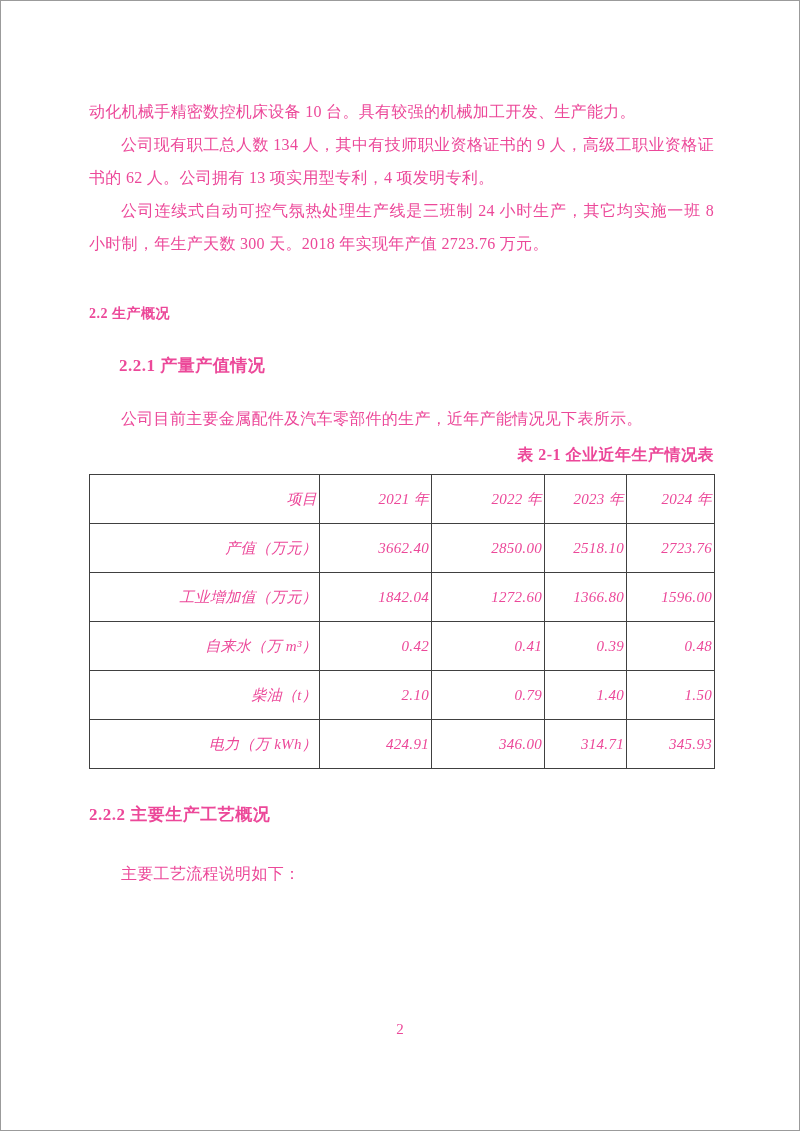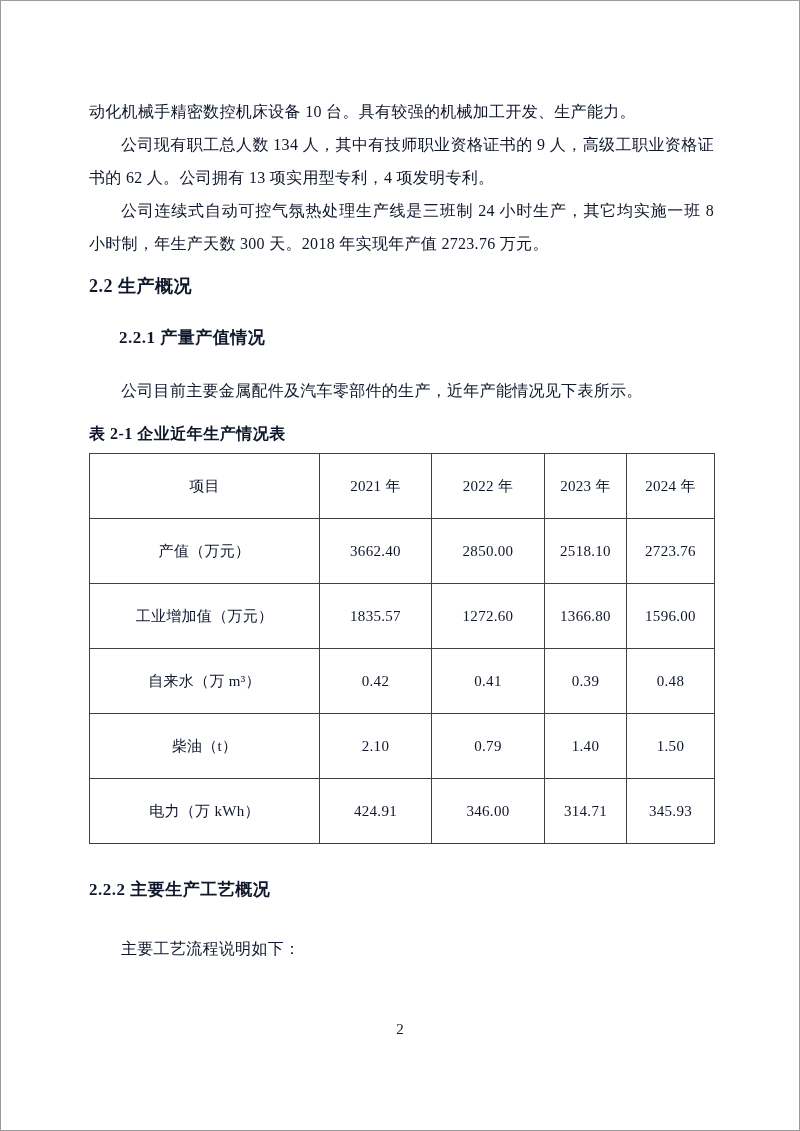--- a/index.html
+++ b/index.html
@@ -3,21 +3,21 @@
 <meta charset="utf-8">
 <style>
   html, body { margin: 0; padding: 0; background: #ffffff; }
   .page {
     position: relative;
     width: 798px;
     height: 1129px;
     border: 1px solid #9b9b9b;
     background: #ffffff;
     font-family: "Liberation Serif", "DejaVu Serif", serif;
-    color: #0f172a;
+    color: #ec4899;
     overflow: hidden;
   }
   .content {
     position: absolute;
     left: 88px;
     top: 0;
     width: 625px;
   }
   .para {
     margin: 0;
@@ -27,61 +27,62 @@
     letter-spacing: 0.3px;
   }
   .indent { text-indent: 2em; }
   .para-first { margin-top: 94px; }
   .heading {
     margin: 0;
     font-weight: bold;
     letter-spacing: 0.5px;
   }
   .h-level2 {
-    margin-top: 12px;
-    font-size: 18px;
+    margin-top: 40px;
+    font-size: 14px;
     line-height: 28px;
   }
   .h-level3a {
     margin-top: 24px;
     margin-left: 30px;
     font-size: 17px;
     line-height: 28px;
   }
   .h-level3b {
     margin-top: 32px;
     font-size: 17px;
     line-height: 28px;
     font-family: Liberation Serif, serif;
   }
   .para-before-table { margin-top: 22px; }
   .table-caption {
-    margin-top: 15px;
-    text-align: left;
+    margin-top: 8px;
+    text-align: right;
     font-weight: bold;
     font-size: 16px;
     line-height: 24px;
     letter-spacing: 0.5px;
   }
   table.production {
     margin-top: 7px;
     border-collapse: collapse;
     table-layout: fixed;
     width: 625px;
     font-size: 15px;
   }
   table.production th,
   table.production td {
     border: 1px solid #404040;
     height: 32px;
-    text-align: center;
+    text-align: right;
     vertical-align: middle;
     font-weight: normal;
-    padding: 16px 2px;
+    padding: 8px 2px;
     letter-spacing: 0.3px;
+    font-style: italic;
   }
   .para-last { margin-top: 28px; }
   .page-number {
     position: absolute;
     left: 0;
     width: 798px;
     top: 1018px;
     text-align: center;
     font-size: 15px;
     line-height: 20px;
@@ -124,21 +125,21 @@
       <tbody>
         <tr>
           <td>产值（万元）</td>
           <td>3662.40</td>
           <td>2850.00</td>
           <td>2518.10</td>
           <td>2723.76</td>
         </tr>
         <tr>
           <td>工业增加值（万元）</td>
-          <td>1835.57</td>
+          <td>1842.04</td>
           <td>1272.60</td>
           <td>1366.80</td>
           <td>1596.00</td>
         </tr>
         <tr>
           <td>自来水（万 m³）</td>
           <td>0.42</td>
           <td>0.41</td>
           <td>0.39</td>
           <td>0.48</td>

